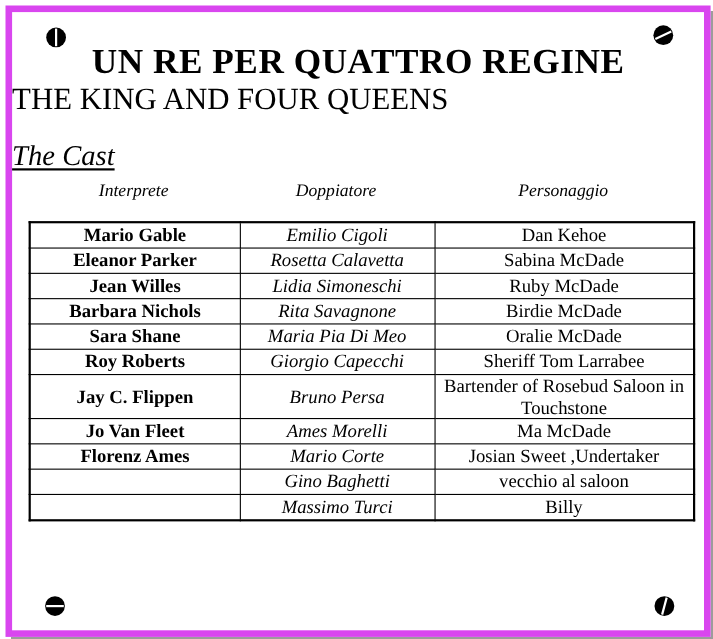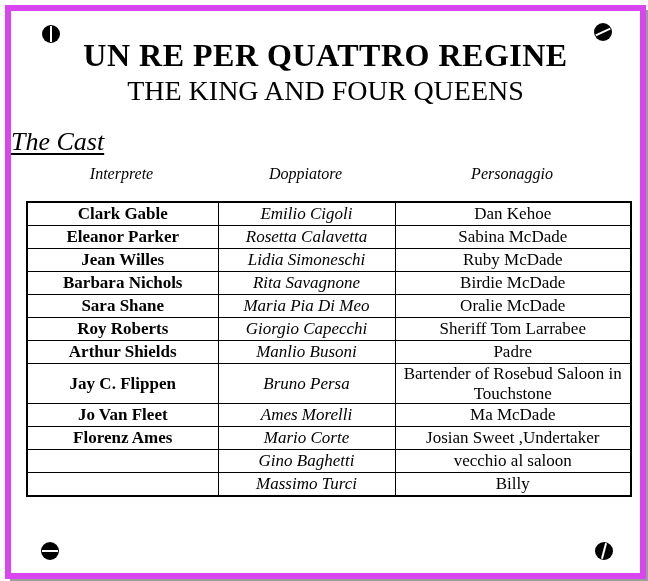--- a/index.html
+++ b/index.html
@@ -59,21 +59,21 @@
     font-size: 32px;
     font-weight: bold;
     white-space: nowrap;
     letter-spacing: 0.5px;
   }
   .title-en {
     position: absolute;
     top: 64px;
     left: 0;
     width: 100%;
-    text-align: center;
+    text-align: left;
     font-size: 28px;
     white-space: nowrap;
   }
   .section-title {
     position: absolute;
     top: 116px;
     left: 0;
     width: 100%;
     text-align: left;
     font-size: 26px;
@@ -151,21 +151,21 @@
   </div>
 
   <table class="cast">
     <colgroup>
       <col style="width:191px">
       <col style="width:177px">
       <col style="width:236px">
     </colgroup>
     <tbody>
       <tr>
-        <td class="c-int">Clark Gable</td>
+        <td class="c-int">Mario Gable</td>
         <td class="c-dop">Emilio Cigoli</td>
         <td class="c-per">Dan Kehoe</td>
       </tr>
       <tr>
         <td class="c-int">Eleanor Parker</td>
         <td class="c-dop">Rosetta Calavetta</td>
         <td class="c-per">Sabina McDade</td>
       </tr>
       <tr>
         <td class="c-int">Jean Willes</td>
@@ -179,25 +179,20 @@
       </tr>
       <tr>
         <td class="c-int">Sara Shane</td>
         <td class="c-dop">Maria Pia Di Meo</td>
         <td class="c-per">Oralie McDade</td>
       </tr>
       <tr>
         <td class="c-int">Roy Roberts</td>
         <td class="c-dop">Giorgio Capecchi</td>
         <td class="c-per">Sheriff Tom Larrabee</td>
-      </tr>
-      <tr>
-        <td class="c-int">Arthur Shields</td>
-        <td class="c-dop">Manlio Busoni</td>
-        <td class="c-per">Padre</td>
       </tr>
       <tr class="tall">
         <td class="c-int">Jay C. Flippen</td>
         <td class="c-dop">Bruno Persa</td>
         <td class="c-per small">Bartender of Rosebud Saloon in Touchstone</td>
       </tr>
       <tr>
         <td class="c-int">Jo Van Fleet</td>
         <td class="c-dop">Ames Morelli</td>
         <td class="c-per">Ma McDade</td>

